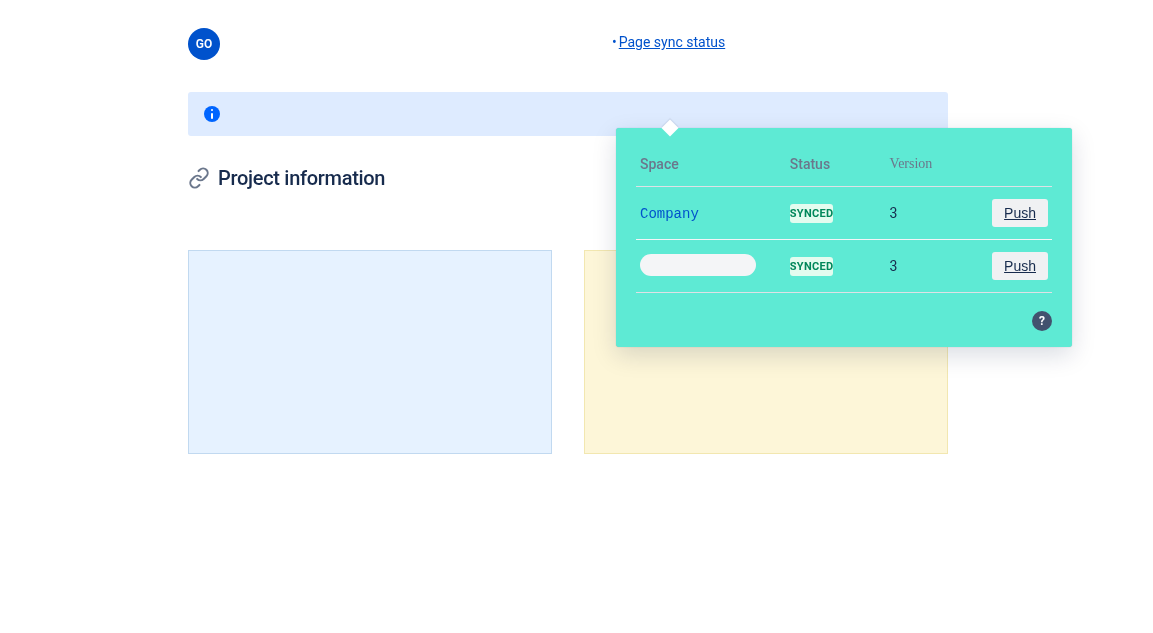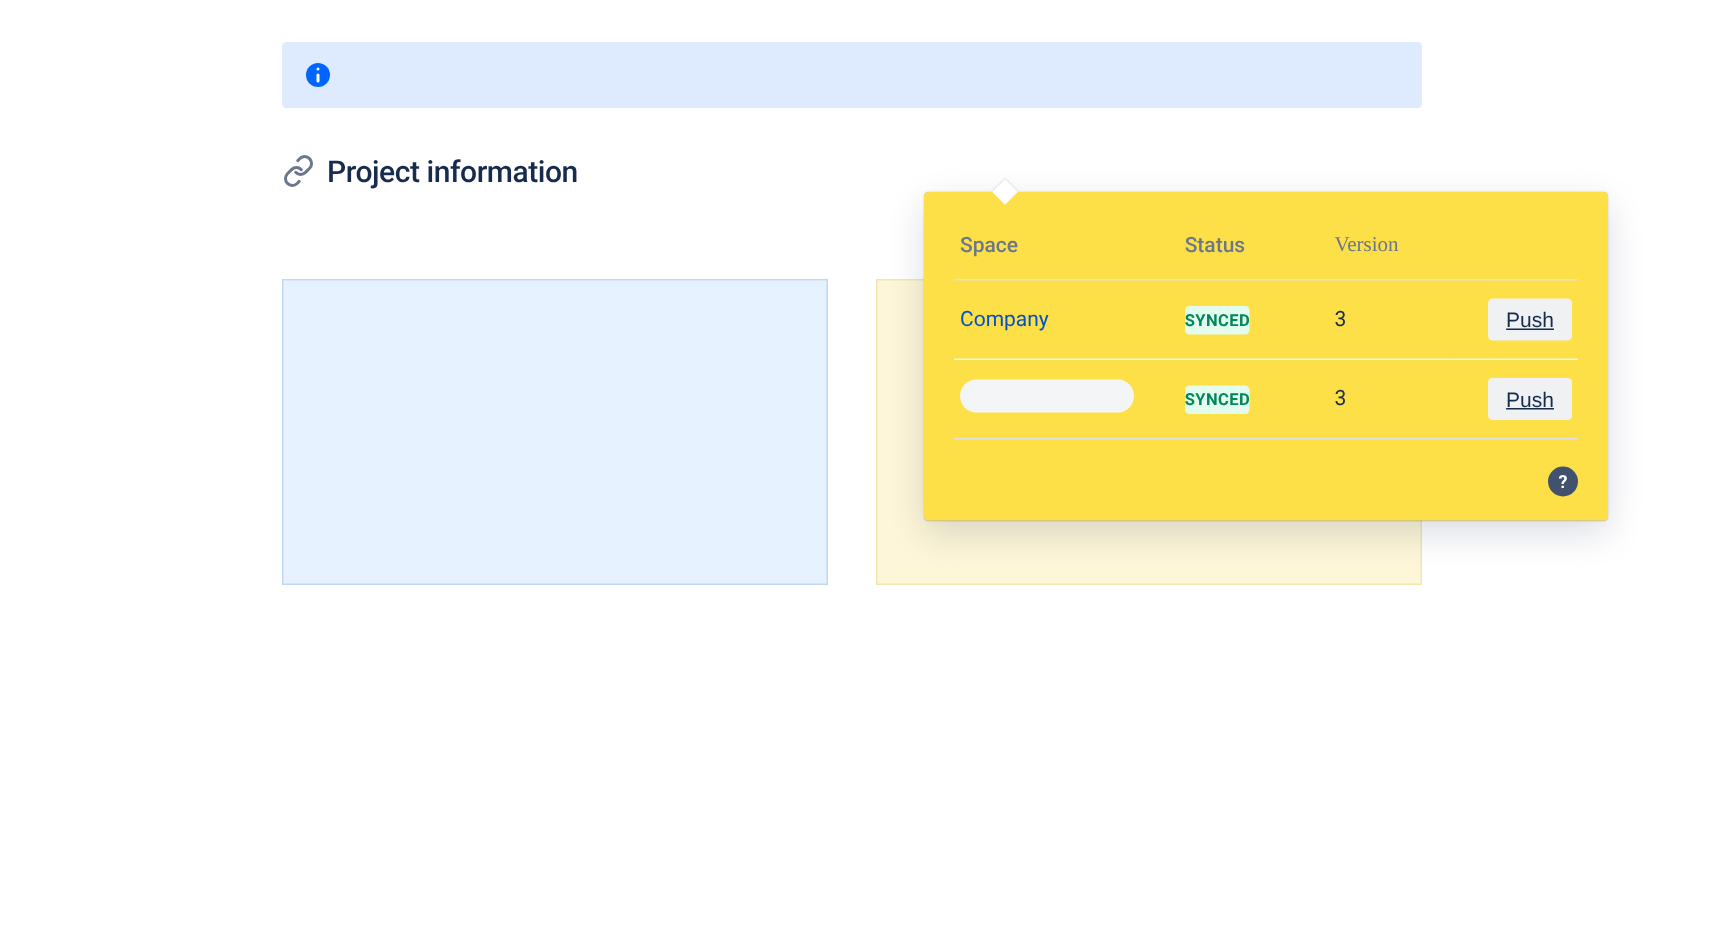--- a/index.html
+++ b/index.html
@@ -150,21 +150,21 @@
       background: #fdf6d8;
       border: 1px solid #f2e7b0;
     }
     
     
     .popover {
       position: absolute;
       left: 616px;
       top: 128px;
       width: 456px;
-      background: #fde047;
+      background: #5eead4;
       border-radius: 3px;
       box-shadow: 0 8px 24px rgba(9, 30, 66, 0.15), 0 0 1px rgba(9, 30, 66, 0.3);
       padding: 20px 20px 16px 20px;
     }
     
     .popover-arrow {
       position: absolute;
       top: -6px;
       left: 48px;
       width: 12px;
@@ -205,20 +205,21 @@
     .col-version { width: 20%; font-family: Liberation Serif, serif; }
     .col-action { width: 20%; text-align: right; }
     
     .popover-table .col-action-cell {
       text-align: right;
     }
     
     .space-link {
       color: #0052cc;
       cursor: pointer;
+      font-family: Liberation Mono, monospace;
     }
     
     .space-pill {
       display: inline-block;
       width: 116px;
       height: 22px;
       background: #f4f5f7;
       border-radius: 11px;
     }
     
@@ -263,20 +264,27 @@
       font-size: 12px;
       font-weight: 700;
       cursor: pointer;
     }
   </style>
 </head>
 <body>
 
 <div class="page-container">
 
+  <div class="meta-row">
+    <div class="avatar">GO</div>
+
+    <div class="sync-link-wrapper">
+      <span class="sync-bullet">•</span><a class="sync-link">Page sync status</a>
+    </div>
+  </div>
 
   <div class="info-banner">
     <span class="info-icon"></span>
   </div>
 
   <div class="section-heading-row">
     <svg class="link-icon" viewBox="0 0 24 24" fill="none" stroke="currentColor" stroke-width="2.2" stroke-linecap="round" stroke-linejoin="round">
       <path d="M10 13a5 5 0 0 0 7.07 0l3-3a5 5 0 0 0-7.07-7.07l-1.5 1.5"></path>
       <path d="M14 11a5 5 0 0 0-7.07 0l-3 3a5 5 0 0 0 7.07 7.07l1.5-1.5"></path>
     </svg>

